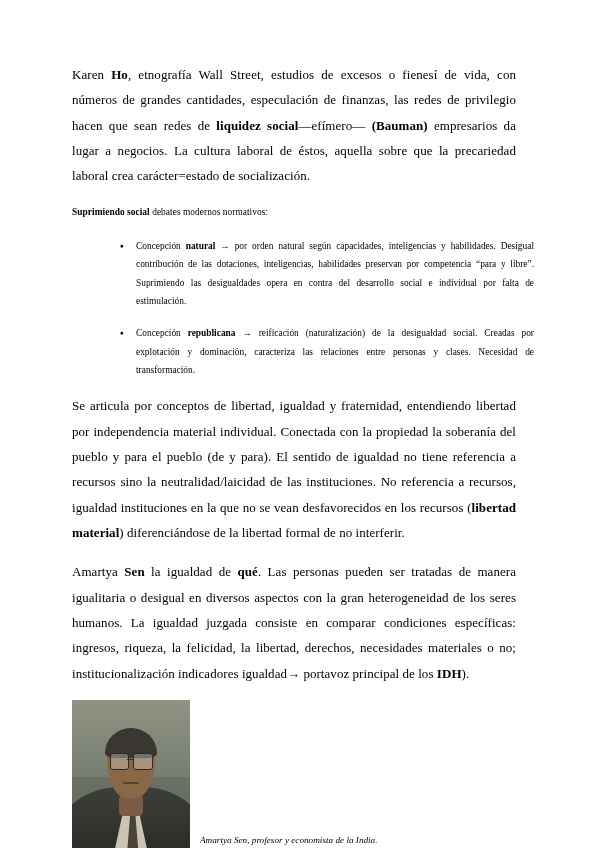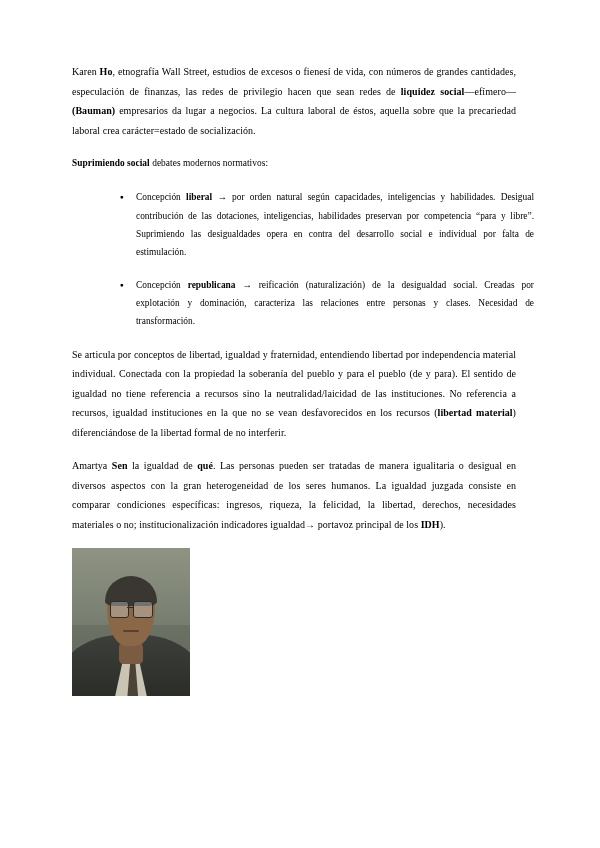--- a/index.html
+++ b/index.html
@@ -17,21 +17,21 @@
   }
   .page {
     width: 600px;
     height: 848px;
     box-sizing: border-box;
     padding: 62px 66px 30px 72px;
     position: relative;
   }
   p {
     margin: 0 18px 14px 0;
-    font-size: 10px;
+    font-size: 13px;
     line-height: 1.95;
     text-align: justify;
     text-justify: inter-word;
     letter-spacing: 0.05px;
   }
   .bold { font-weight: bold; }
   ul.bullets {
     margin: 0 0 14px 0;
     padding: 0 0 0 52px;
     list-style: none;
@@ -176,21 +176,21 @@
 </head>
 <body>
 
 <div class="page">
 
   <p id="p0"><span>Karen </span><span class="bold">Ho</span><span>, etnografía Wall Street, estudios de excesos o fienesí de vida, con números de grandes cantidades, especulación de finanzas, las redes de privilegio hacen que sean redes de </span><span class="bold">liquidez social</span><span>—efímero— </span><span class="bold">(Bauman)</span><span> empresarios da lugar a negocios. La cultura laboral de éstos, aquella sobre que la precariedad laboral crea carácter=estado de socialización.</span></p>
 
   <p class="section-head" id="p1"><span class="bold">Suprimiendo social</span><span> debates modernos normativos:</span></p>
 
   <ul class="bullets">
-    <li id="b0"><span>Concepción </span><span class="bold">liberal</span><span> → por orden natural según capacidades, inteligencias y habilidades. Desigual contribución de las dotaciones, inteligencias, habilidades preservan por competencia “para y libre”. Suprimiendo las desigualdades opera en contra del desarrollo social e individual por falta de estimulación.</span></li>
+    <li id="b0"><span>Concepción </span><span class="bold">natural</span><span> → por orden natural según capacidades, inteligencias y habilidades. Desigual contribución de las dotaciones, inteligencias, habilidades preservan por competencia “para y libre”. Suprimiendo las desigualdades opera en contra del desarrollo social e individual por falta de estimulación.</span></li>
   </ul>
 
 
   <ul class="bullets">
     <li id="b1"><span>Concepción </span><span class="bold">republicana</span><span> → reificación (naturalización) de la desigualdad social. Creadas por explotación y dominación, caracteriza las relaciones entre personas y clases. Necesidad de transformación.</span></li>
   </ul>
 
   <p id="pa"><span>Se articula por conceptos de libertad, igualdad y fraternidad, entendiendo libertad por independencia material individual. Conectada con la propiedad la soberanía del pueblo y para el pueblo (de y para). El sentido de igualdad no tiene referencia a recursos sino la neutralidad/laicidad de las instituciones. No referencia a recursos, igualdad instituciones en la que no se vean desfavorecidos en los recursos (</span><span class="bold">libertad material</span><span>) diferenciándose de la libertad formal de no interferir.</span></p>
 
   <p id="ps"><span>Amartya </span><span class="bold">Sen</span><span> la igualdad de </span><span class="bold">qué</span><span>. Las personas pueden ser tratadas de manera igualitaria o desigual en diversos aspectos con la gran heterogeneidad de los seres humanos. La igualdad juzgada consiste en comparar condiciones específicas: ingresos, riqueza, la felicidad, la libertad, derechos, necesidades materiales o no; institucionalización indicadores igualdad→ portavoz principal de los </span><span class="bold">IDH</span><span>).</span></p>
@@ -203,16 +203,17 @@
       <div class="shirt"></div>
       <div class="neck"></div>
       <div class="head"></div>
       <div class="hair"></div>
       <div class="glass-l"></div>
       <div class="glass-r"></div>
       <div class="bridge"></div>
       <div class="mouth"></div>
       <div class="tie"></div>
     </div>
+    <div class="caption">Amartya Sen, profesor y economista de la India.</div>
     <div class="clear"></div>
   </div>
 
 </div>
 
 </body></html>

